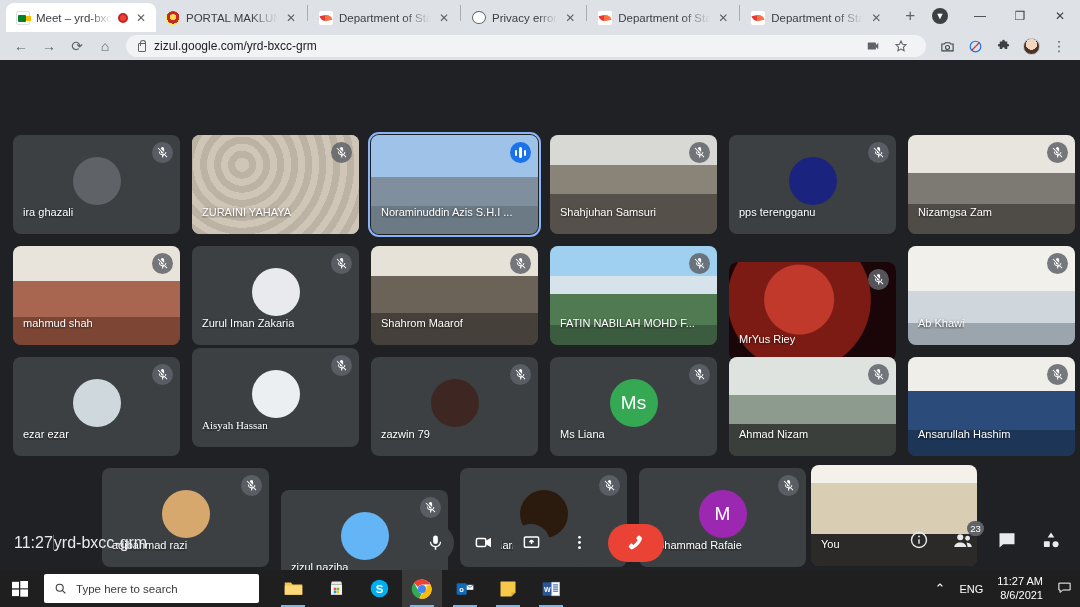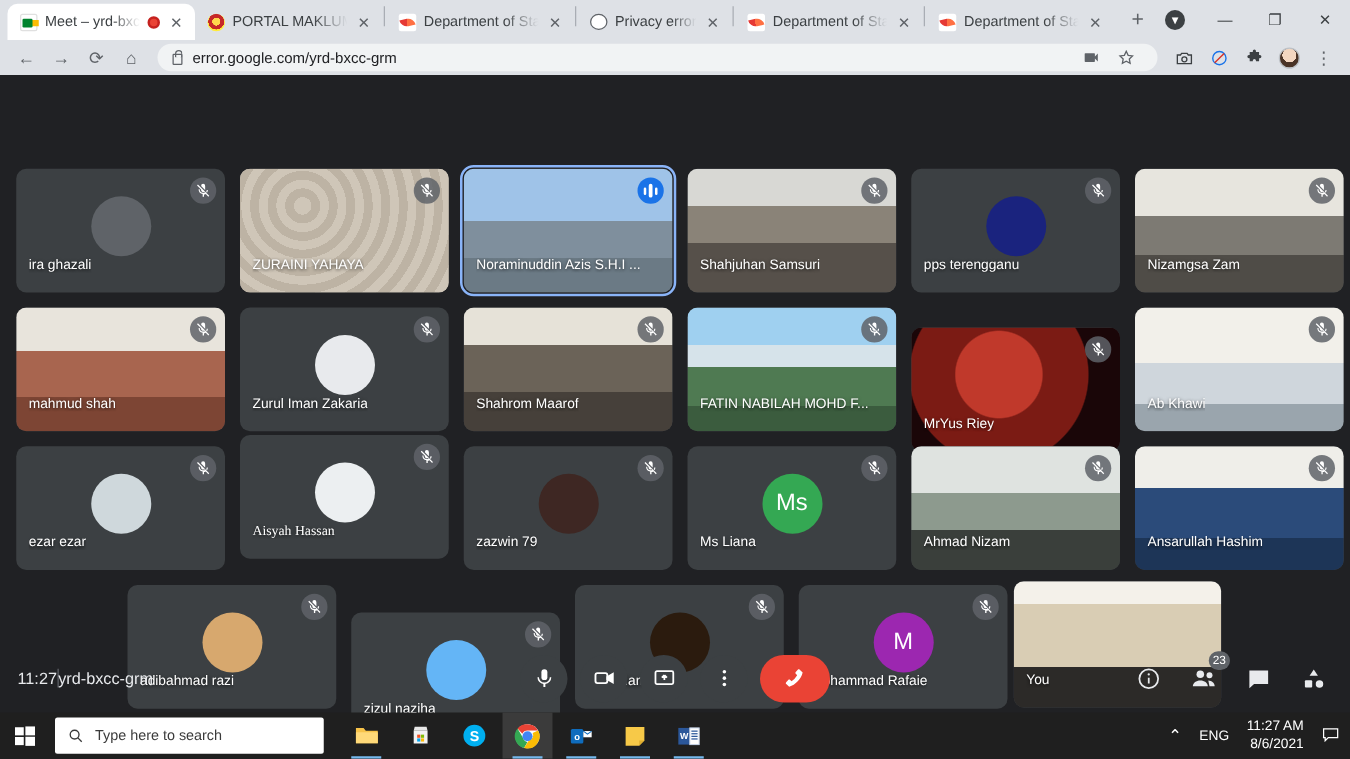--- a/index.html
+++ b/index.html
@@ -88,27 +88,27 @@
   .speak-ind i { display:block; width:2.5px; background:#fff; border-radius:2px; }
   .avatar-circle {
     position:absolute; left:50%; top:46%; transform:translate(-50%,-50%);
     width:48px; height:48px; border-radius:50%;
     display:flex; align-items:center; justify-content:center;
     color:#fff; font-size:19px; font-weight:400; overflow:hidden;
   }
 
   
   .bottombar { position:absolute; left:0; bottom:0; width:1080px; height:55px; display:flex; align-items:center; color:#e8eaed; }
-  .meta { position:absolute; left:14px; display:flex; align-items:center; font-size:13px; }
+  .meta { position:absolute; left:14px; display:flex; align-items:center; font-size:16px; }
   .meta .div { width:1px; height:15px; background:#5f6368; }
   .ctrls { position:absolute; left:50%; transform:translateX(-50%); display:flex; align-items:center; gap:10px; }
   .cbtn { width:38px;height:38px;border-radius:50%;background:#3c4043;display:flex;align-items:center;justify-content:center;}
   .hangup { width:56px;height:38px;border-radius:19px;background:#ea4335;display:flex;align-items:center;justify-content:center;}
   .right-ctrls { position:absolute; right:16px; display:flex; align-items:center; gap:18px; }
-  .ric { position:relative; width:26px;height:26px;display:flex;align-items:center;justify-content:center;}
+  .ric { position:relative; width:26px;height:26px;display:flex;justify-content:center;}
   .count-badge {
     position:absolute; top:-9px; right:-8px; min-width:17px; height:15px; padding:0 3px;
     background:#5f6368; color:#fff; border-radius:8px; font-size:9.5px;
     display:flex;align-items:center;justify-content:center;
   }
 
   
   .taskbar { width:1080px; height:37px; background:#1f1f1f; display:flex; align-items:center; position:relative; }
   .start { width:40px;height:37px;display:flex;align-items:center;justify-content:center;}
   .search-box {
@@ -173,21 +173,21 @@
     <div class="win-btn">✕</div>
   </div>
 
   <div class="toolbar">
     <div class="tb-icon">←</div>
     <div class="tb-icon">→</div>
     <div class="tb-icon">⟳</div>
     <div class="tb-icon">⌂</div>
     <div class="omnibox">
       <span class="lock"></span>
-      <span>error.google.com/yrd-bxcc-grm</span>
+      <span>zizul.google.com/yrd-bxcc-grm</span>
       <span style="flex:1"></span>
       <span class="omni-right">
         <span class="tb-icon">
           <svg width="14" height="14" viewBox="0 0 24 24" fill="#5f6368">
               <path d="M17 10.5V7a1 1 0 0 0-1-1H4a1 1 0 0 0-1 1v10a1 1 0 0 0 1 1h12a1 1 0 0 0 1-1v-3.5l4 4v-11l-4 4z"></path>
             </svg>
         </span>
         <span class="tb-icon">
           <svg width="14" height="14" viewBox="0 0 24 24" fill="none" stroke="#5f6368" stroke-width="1.8">
               <path d="M12 3.5l2.6 5.5 6 .8-4.4 4.2 1.1 6L12 17.2 6.7 20l1.1-6L3.4 9.8l6-.8z"></path>

